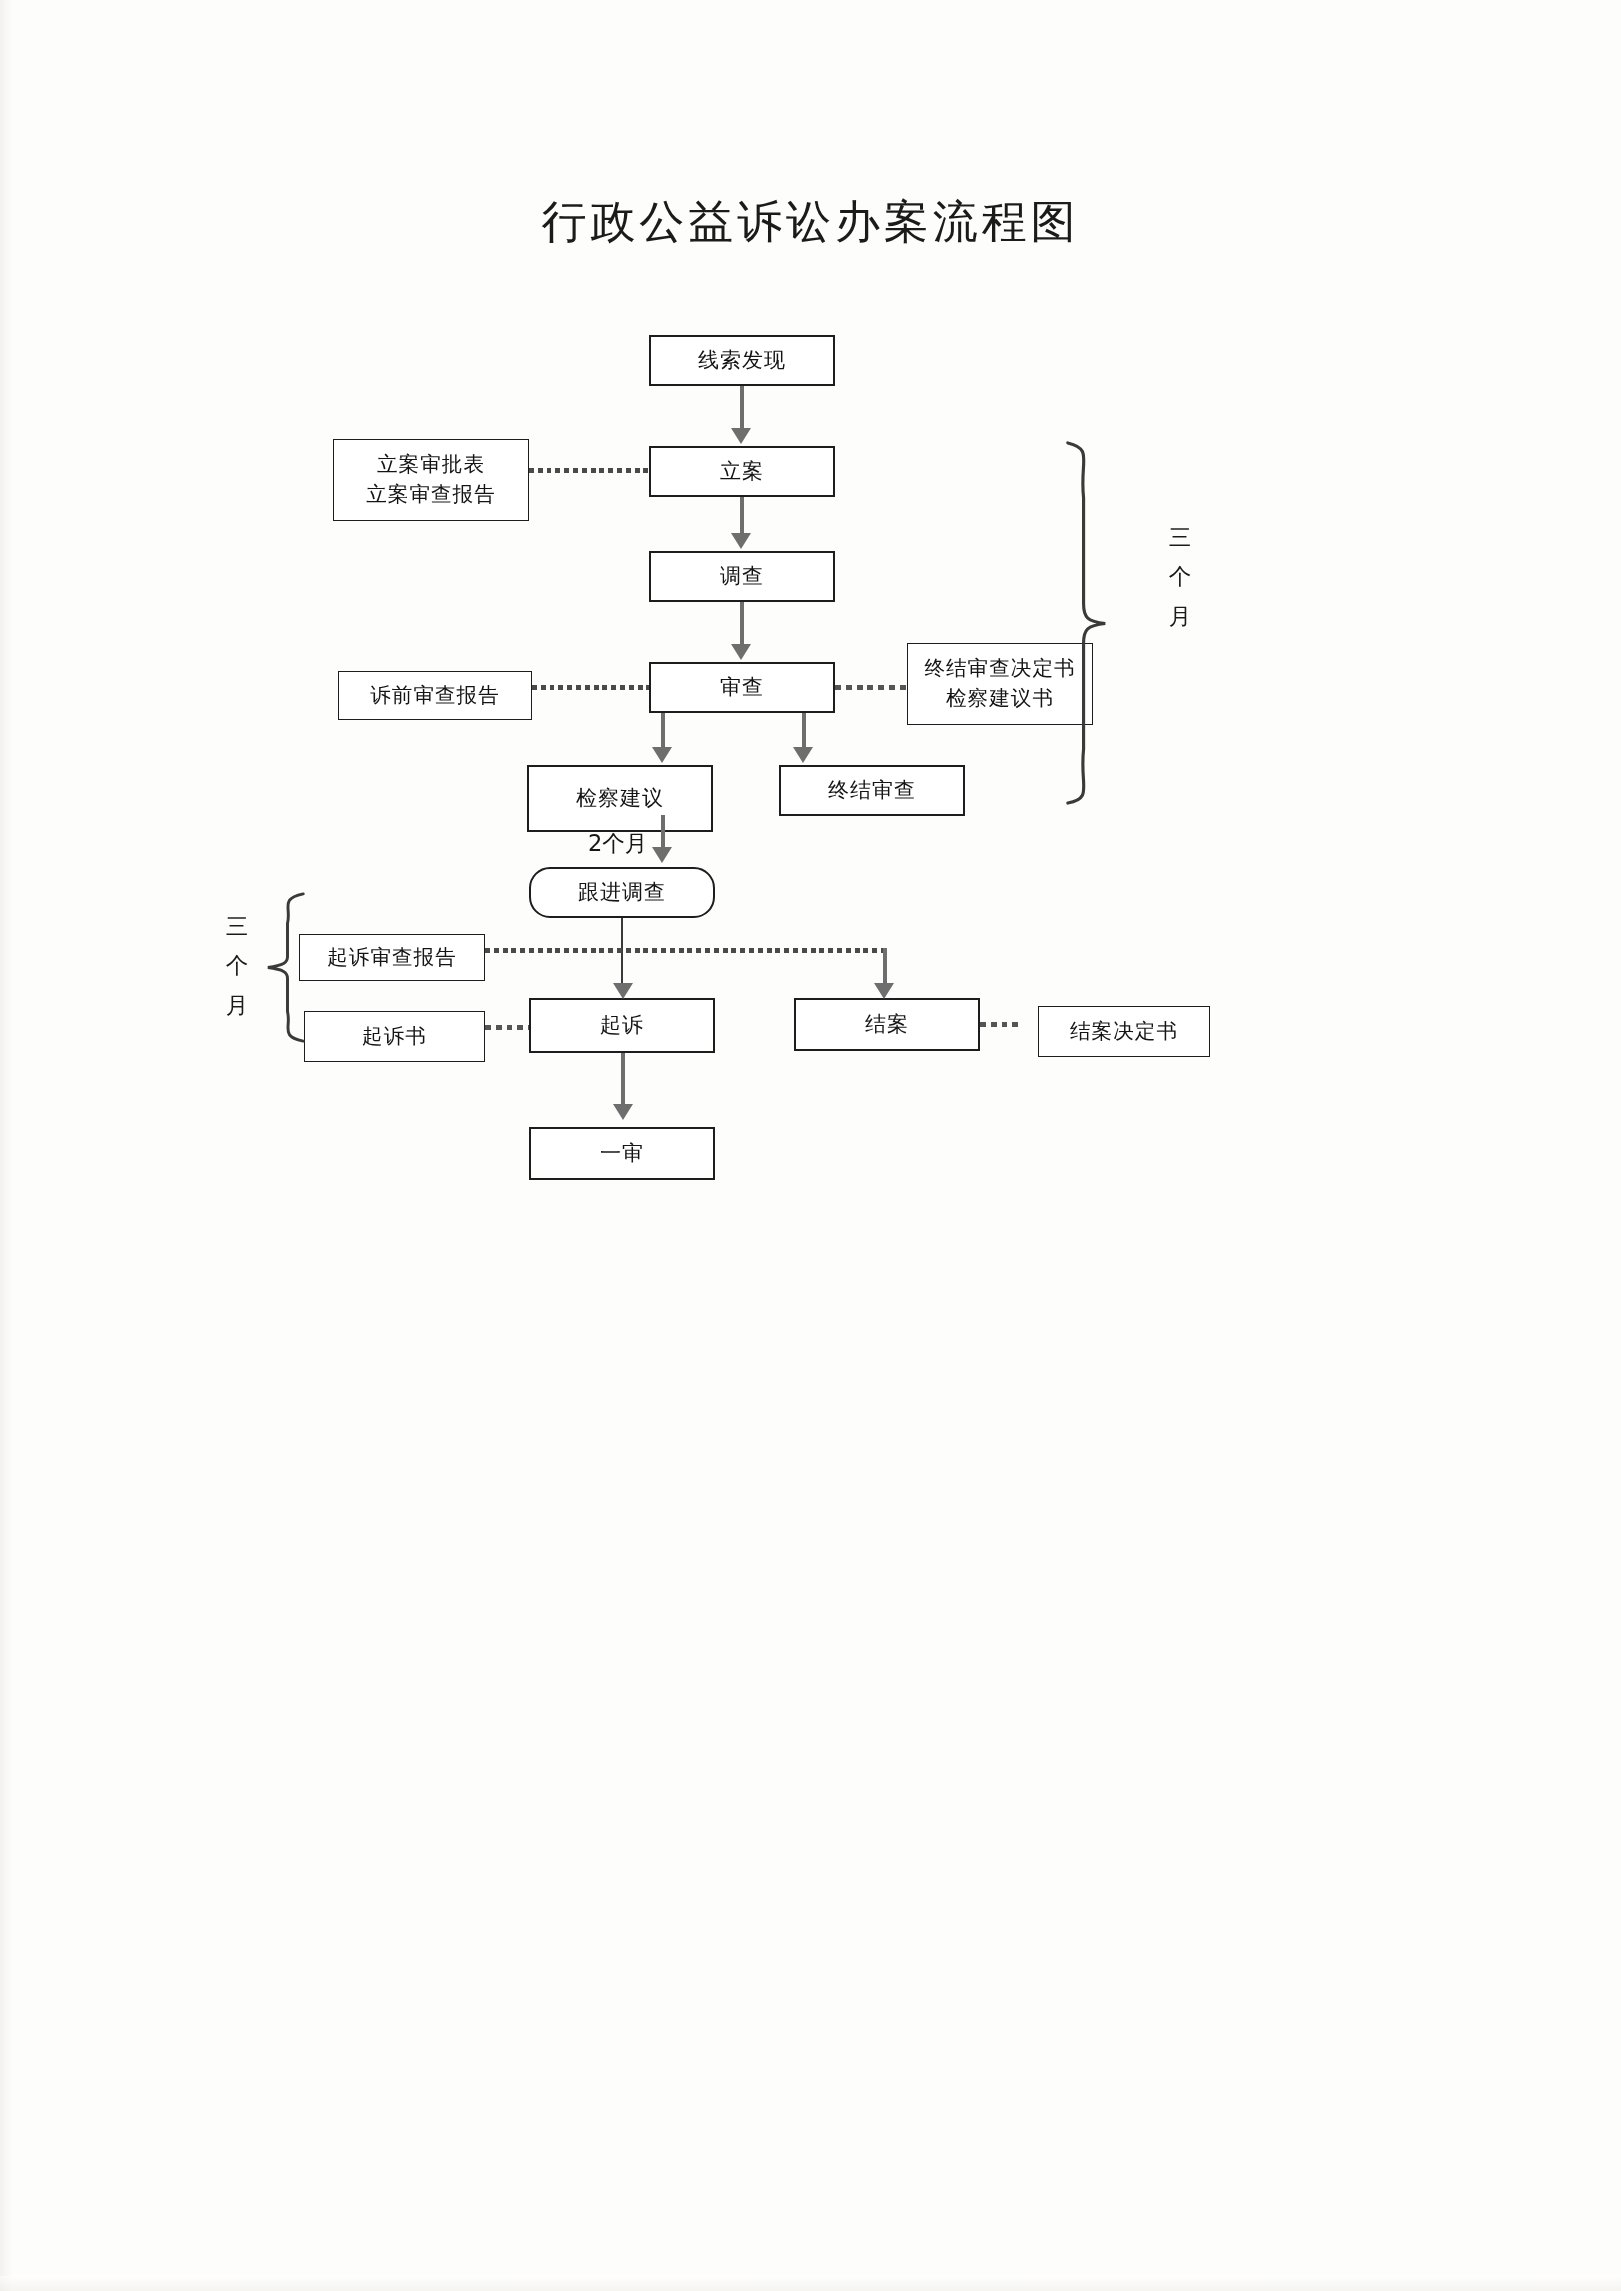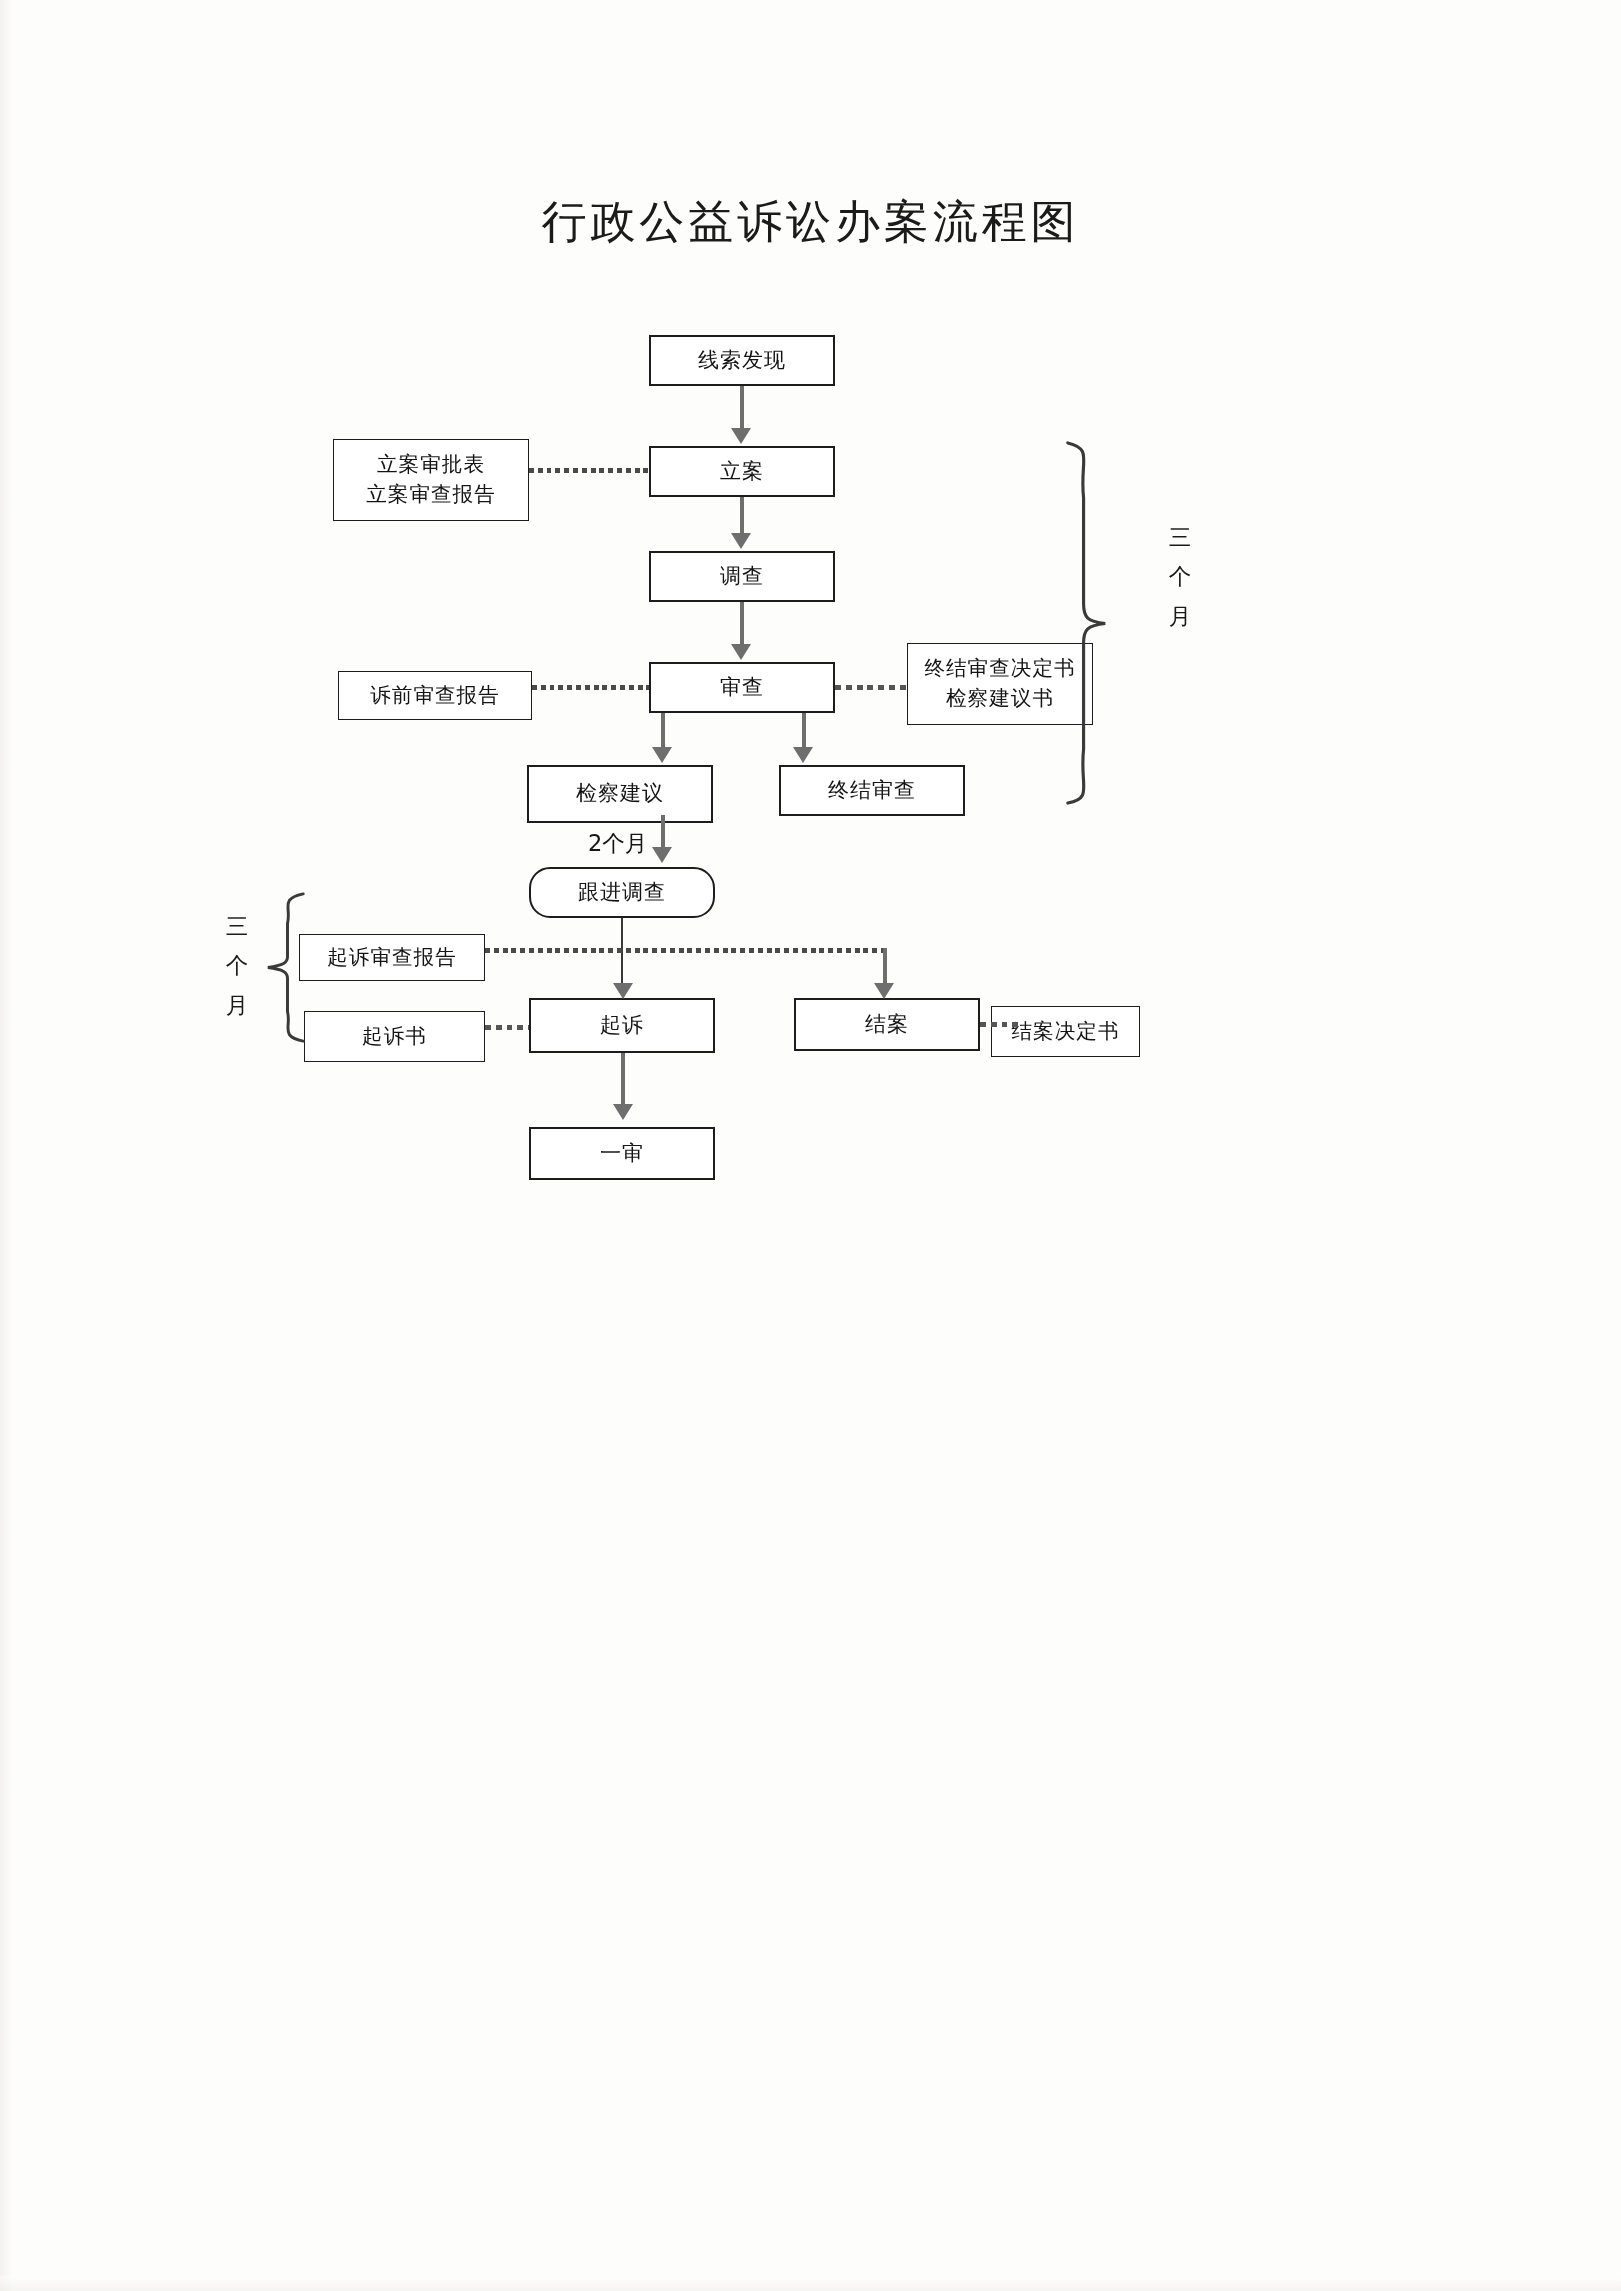--- a/index.html
+++ b/index.html
@@ -148,21 +148,21 @@
 
   <div class="node proc" style="left:649px; top:662px; width:186px; height:51px;">
     <span>审查</span>
   </div>
 
   <div class="node doc twoline" style="left:907px; top:635px; width:186px; height:82px;">
     <span>终结审查决定书</span>
     <span>检察建议书</span>
   </div>
 
-  <div class="node proc" style="left:527px; top:765px; width:186px; height:58px;">
+  <div class="node proc" style="left:527px; top:765px; width:186px; height:67px;">
     <span>检察建议</span>
   </div>
 
   <div class="node proc" style="left:779px; top:765px; width:186px; height:51px;text-align:center;">
     <span>终结审查</span>
   </div>
 
   <div class="edge-label" style="left:588px; top:828px;">2个月</div>
 
   <div class="node proc" style="left:529px; top:867px; width:186px; height:51px;border-radius:21px;">
@@ -178,21 +178,21 @@
   </div>
 
   <div class="node proc" style="left:529px; top:998px; width:186px; height:55px;">
     <span>起诉</span>
   </div>
 
   <div class="node proc" style="left:794px; top:998px; width:186px; height:53px;">
     <span>结案</span>
   </div>
 
-  <div class="node doc" style="left:991px; top:998px; width:149px; height:51px;">
+  <div class="node doc" style="left:1038px; top:998px; width:172px; height:51px;">
     <span>结案决定书</span>
   </div>
 
   <div class="node proc" style="left:529px; top:1127px; width:186px; height:53px;">
     <span>一审</span>
   </div>
 
   <div class="conn v" style="left:740px; top:386px; height:44px;"></div>
   <div class="arrowhead" style="left:731px; top:428px;"></div>
 

